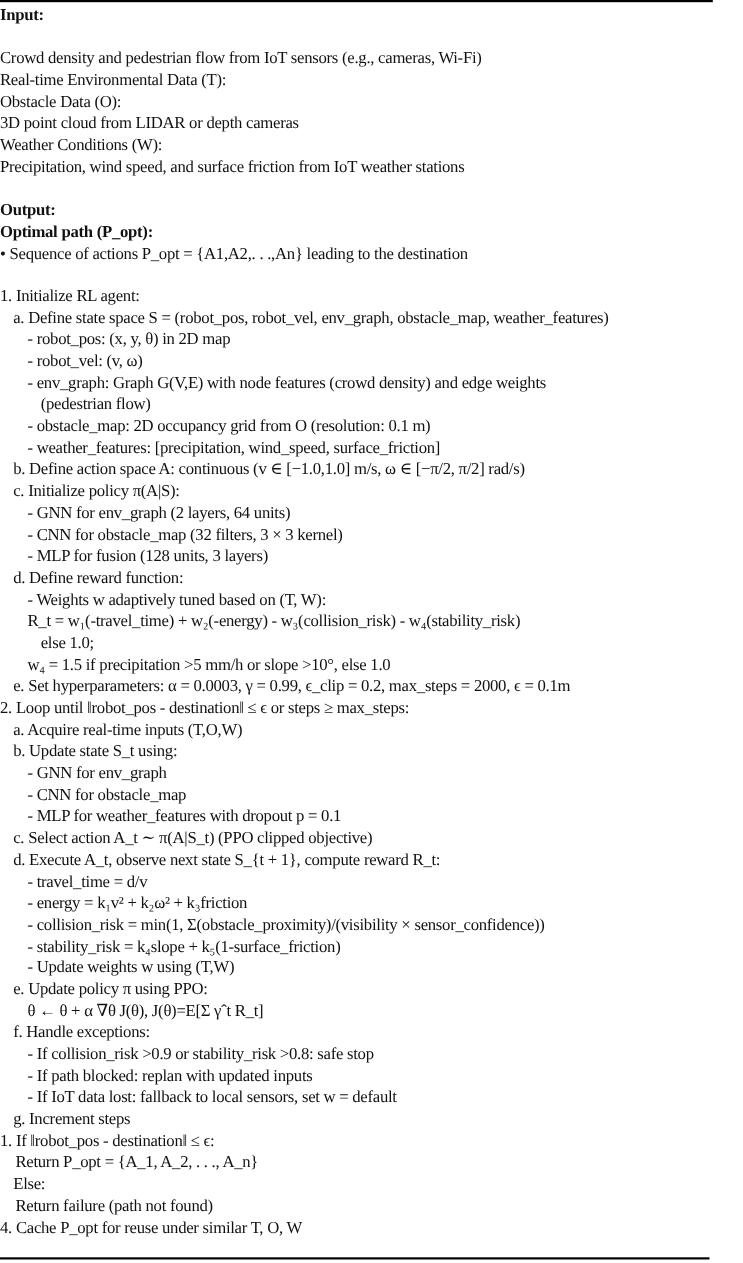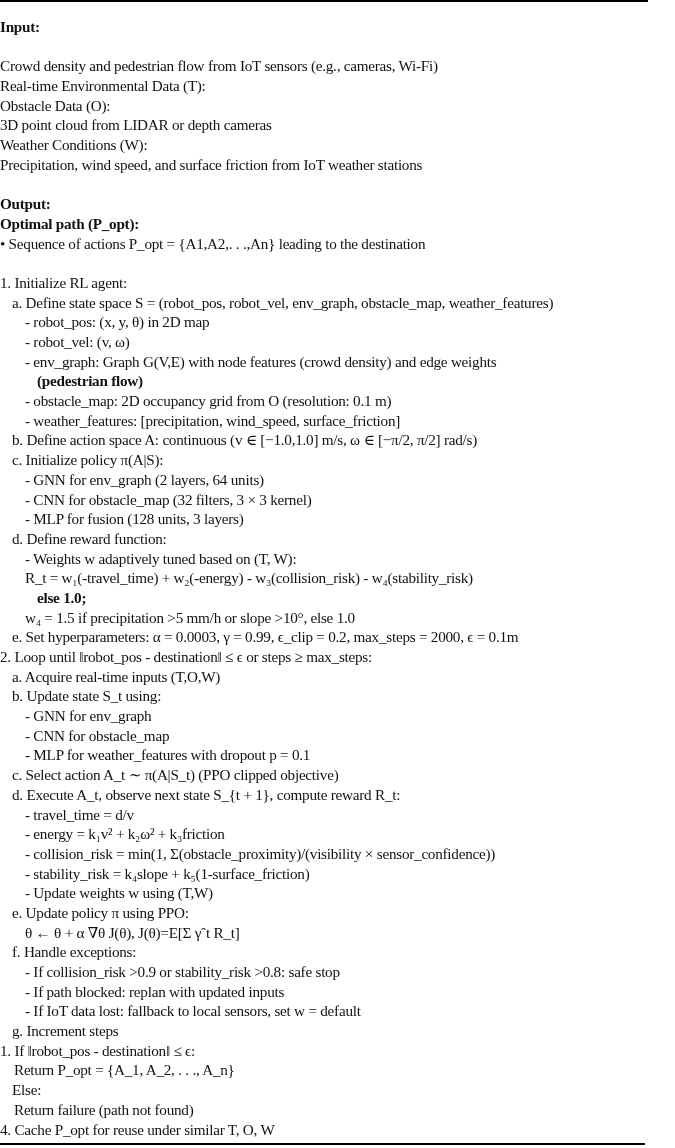--- a/index.html
+++ b/index.html
@@ -5,30 +5,30 @@
     html, body { margin: 0; padding: 0; background: #ffffff; }
     body {
       width: 675px; height: 1148px; position: relative; overflow: hidden;
       font-family: "Liberation Serif", "DejaVu Serif", serif;
       color: #111;
       font-size: 15.2px;
     }
     .rule { position: absolute; left: 0; height: 1.5px; background: #000; }
     .rule.top { top: 0; width: 648px; }
     .rule.bottom { top: 1143px; width: 645px; }
-    .doc { position: absolute; left: 0; top: 17px; width: 675px; }
+    .doc { position: absolute; left: 0; top: 4px; width: 675px; }
     .line {
       height: 19.7px; line-height: 19.7px; white-space: nowrap;
       letter-spacing: -0.25px;
     }
     .blank { height: 19.7px; }
     .b { font-weight: bold; }
     .i1 { padding-left: 12px; }
     .i2 { padding-left: 25px; }
-    .i3 { padding-left: 37px; font-weight: bold; }
+    .i3 { padding-left: 37px; }
     .i4 { padding-left: 14px; }
   </style>
 </head>
 <body>
 
 <div class="rule top"></div>
 
 <div class="doc">
   <div class="line b">Input:</div>
   <div class="blank"></div>

